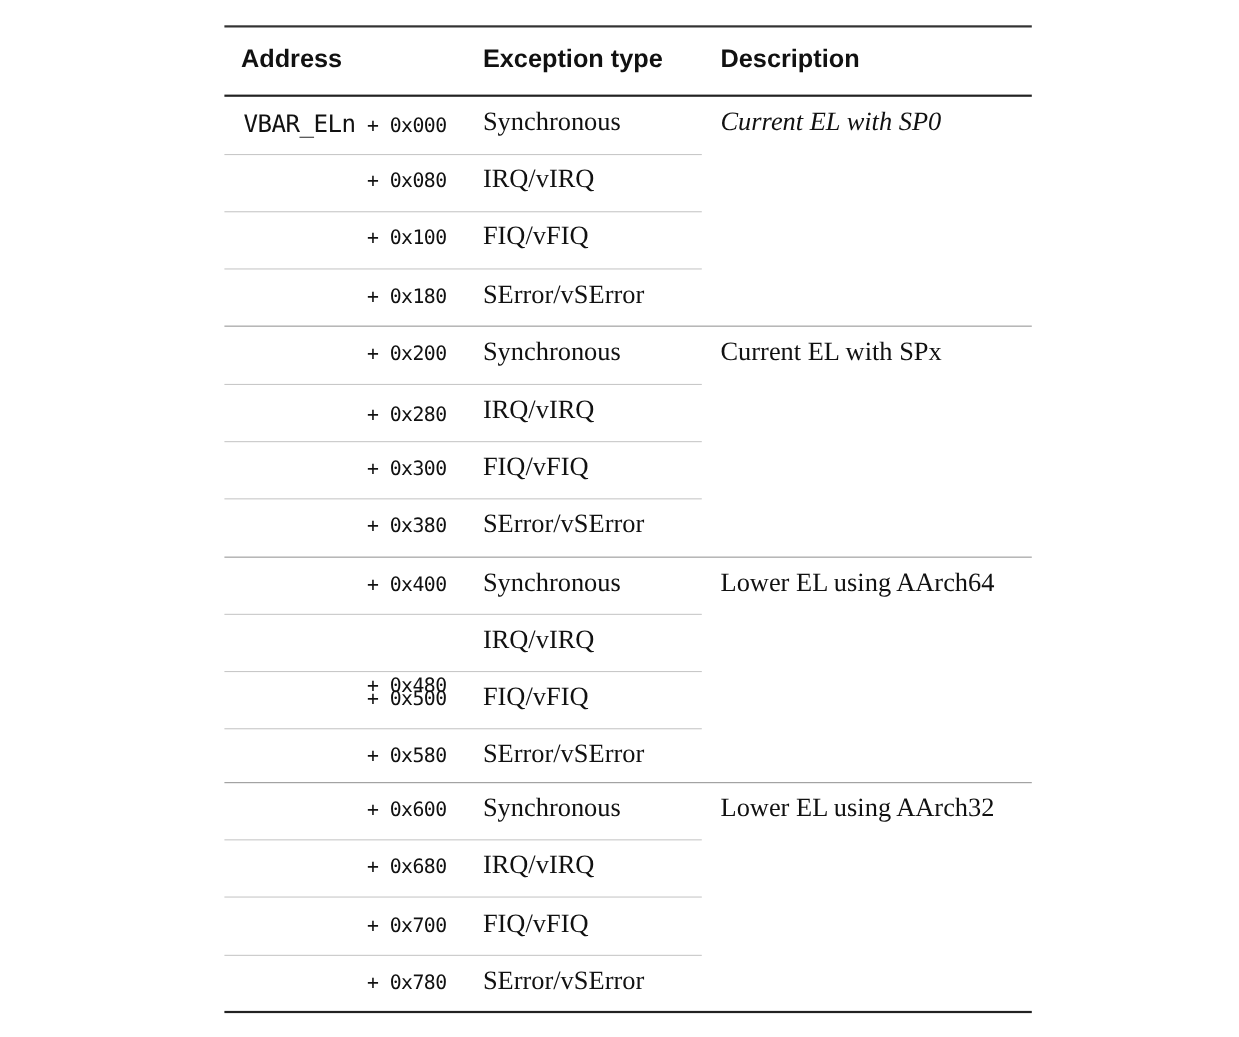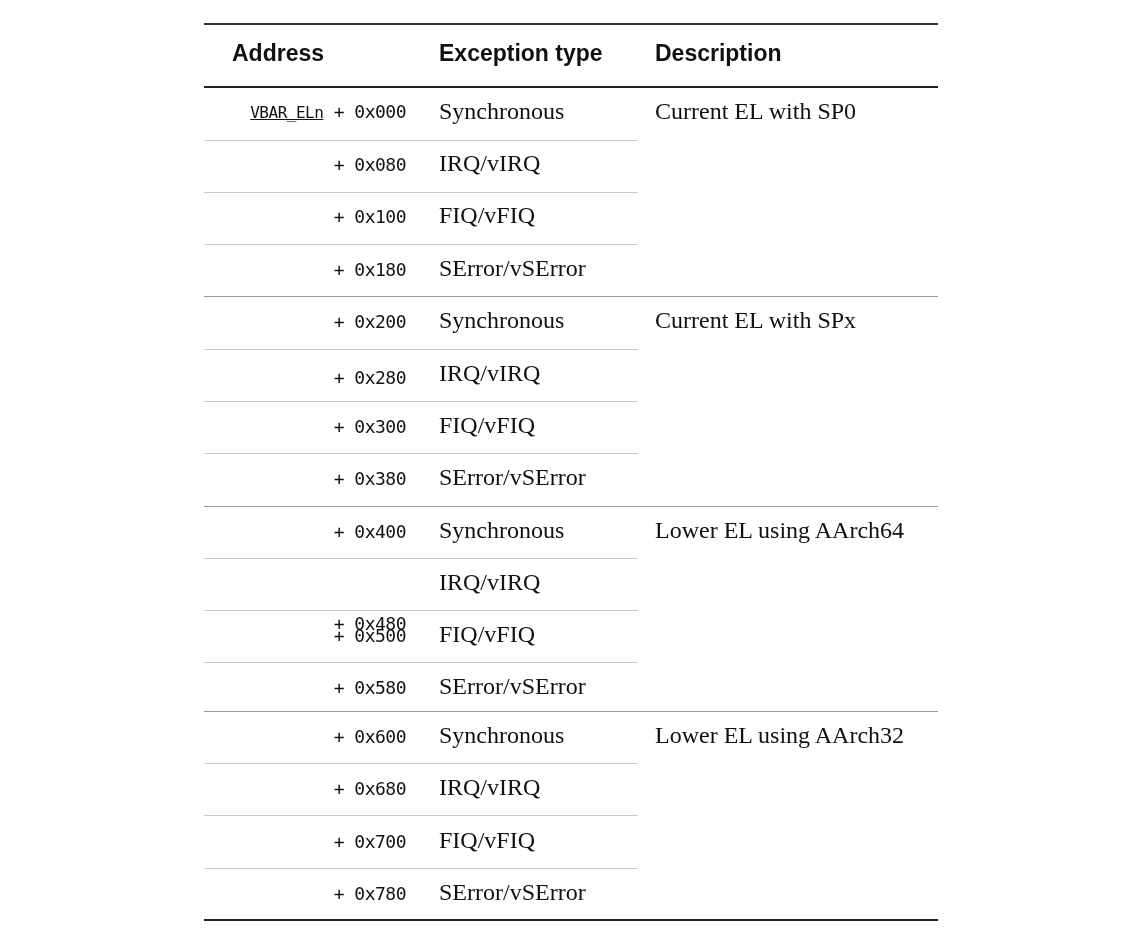--- a/index.html
+++ b/index.html
@@ -5,40 +5,40 @@
     html, body { margin:0; padding:0; background:#ffffff; }
     body { width:1126px; height:943px; position:relative; overflow:hidden; }
     .tbl { position:absolute; left:204px; top:23px; width:734px; }
     .top-rule { position:absolute; left:0; top:0; width:734px; height:2px; background:#333; }
     .head-rule { position:absolute; left:0; top:63px; width:734px; height:2px; background:#222; }
     .bottom-rule { position:absolute; left:0; width:734px; height:2px; background:#222; }
     .group-rule { position:absolute; left:0; width:734px; height:1px; background:#999; }
     .row-rule { position:absolute; left:0; width:434px; height:1px; background:#c8c8c8; }
     .hcell { position:absolute; top:17px; font-family:"Liberation Sans", sans-serif; font-weight:bold; font-size:23px; color:#111; }
     .addr { position:absolute; right:532px; font-family:"DejaVu Sans Mono", monospace; font-size:18px; color:#111; white-space:nowrap; letter-spacing:-0.5px; }
-    .addr .base { font-size:16px;text-decoration:underline; }
+    .addr .base { font-size:22px; }
     .exc { position:absolute; left:235px; font-family:"Liberation Serif", serif; font-size:24px; color:#111; white-space:nowrap; }
     .desc { position:absolute; left:451px; font-family:"Liberation Serif", serif; font-size:24px; color:#111; white-space:nowrap; }
   </style>
 </head>
 <body>
 
 <div class="tbl">
   <div class="top-rule"></div>
 
-  <div class="hcell" style="left:28px;">Address</div>
+  <div class="hcell" style="left:15px;">Address</div>
   <div class="hcell" style="left:235px;">Exception type</div>
   <div class="hcell" style="left:451px;">Description</div>
 
   <div class="head-rule"></div>
 
   <div>
     <div class="addr" style="top:78px;"><span class="base">VBAR_ELn</span> <span>+ 0x000</span></div>
     <div class="exc" style="top:75px;">Synchronous</div>
-    <div class="desc" style="top:75px;">Current EL with SP0</div>
+    <div class="desc" style="top:75px;font-style:italic;">Current EL with SP0</div>
     <div class="row-rule" style="top:117px;"></div>
 
     <div class="addr" style="top:131px;">+ 0x080</div>
     <div class="exc" style="top:127px;">IRQ/vIRQ</div>
     <div class="row-rule" style="top:169px;"></div>
 
     <div class="addr" style="top:183px;">+ 0x100</div>
     <div class="exc" style="top:179px;">FIQ/vFIQ</div>
     <div class="row-rule" style="top:221px;"></div>
 

